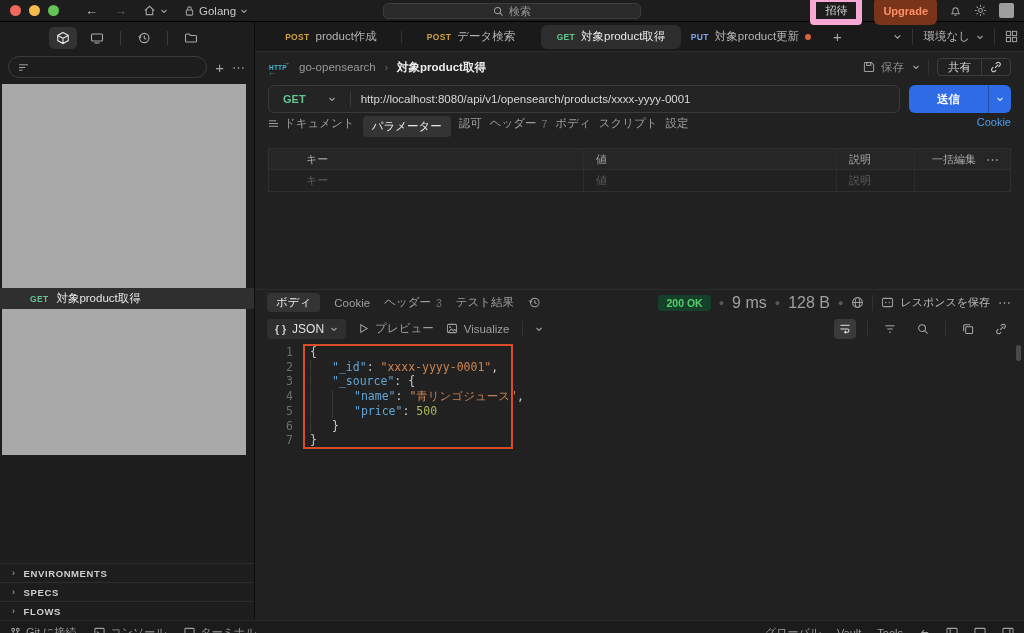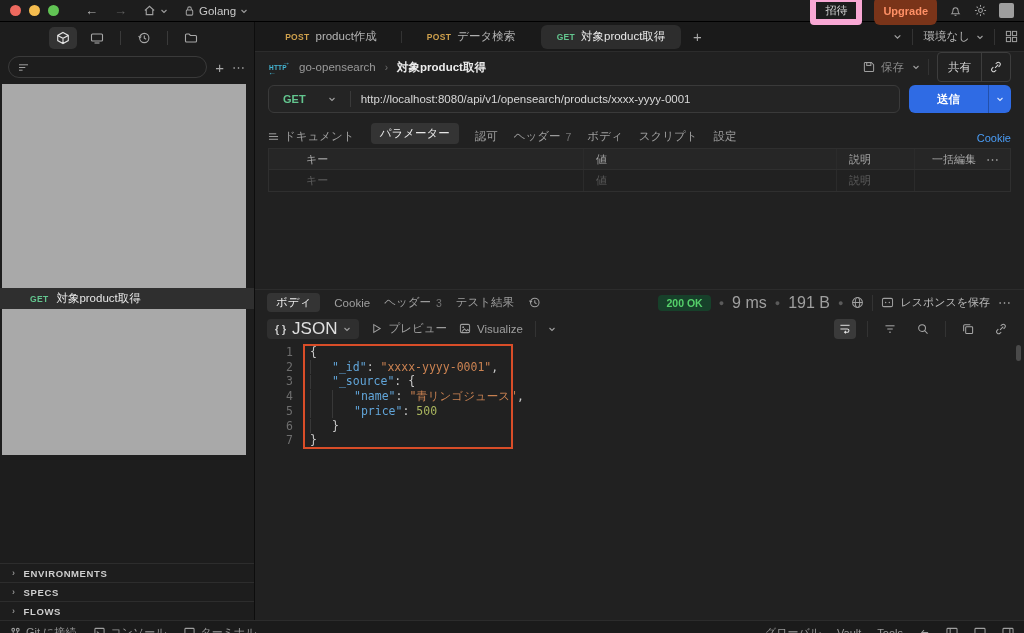--- a/index.html
+++ b/index.html
@@ -78,35 +78,35 @@
   .breadcrumb { height:30px; display:flex; align-items:center; padding:0 13px; gap:9px; }
   .http-ico { position:relative; width:22px; height:14px; }
   .http-ico .t { position:absolute; left:1px; top:4px; font-size:6.5px; font-weight:bold; color:#45b6d4; letter-spacing:.2px; }
   .http-ico .a1 { position:absolute; right:0; top:-2px; color:#45b6d4; font-size:8px; }
   .http-ico .a2 { position:absolute; left:0; bottom:-3px; color:#45b6d4; font-size:8px; }
   .bc-col { color:#9a9a9a; }
   .bc-sep { color:#6f6f6f; font-size:10px; }
   .bc-req { color:#ececec; font-weight:bold; }
   .bc-right { margin-left:auto; display:flex; align-items:center; gap:8px; }
   .save-grp { display:flex; align-items:center; gap:6px; color:#8a8a8a; }
-  .share-btn { height:30px; border:1px solid #3d3d3d; border-radius:4px; display:flex; align-items:center; }
+  .share-btn { height:18px; border:1px solid #3d3d3d; border-radius:4px; display:flex; align-items:center; }
   .share-btn .seg { padding:0 10px; display:flex; align-items:center; color:#d6d6d6; font-size:11.5px; height:100%; }
   .share-btn .seg + .seg { border-left:1px solid #3d3d3d; padding:0 8px; }
 
   .urlrow { height:34px; display:flex; align-items:center; padding:0 13px; gap:9px; }
   .urlbox { flex:1; height:28px; border:1px solid #3a3a3a; background:#242424; border-radius:6px; display:flex; align-items:center; }
   .urlbox .meth { display:flex; align-items:center; gap:22px; padding:0 14px; font-weight:bold; font-size:11px; }
   .urlbox .div { width:1px; height:16px; background:#3a3a3a; margin-right:10px; }
   .urlbox input { flex:1; background:transparent; border:none; outline:none; color:#d8d8d8; font-size:11.5px;
     font-family:"Liberation Sans",sans-serif; }
   .sendbtn { height:28px; border-radius:6px; background:var(--send-blue); color:#fff; display:flex; align-items:center; }
   .sendbtn .txt { padding:0 28px; font-size:11.5px; font-weight:bold; }
   .sendbtn .chev { padding:0 7px; border-left:1px solid rgba(0,0,0,.25); height:100%; display:flex; align-items:center; color:#dbe6ff; }
 
-  .reqtabs { height:28px; display:flex; align-items:flex-end; padding:0 13px; gap:16px; color:#9f9f9f; }
+  .reqtabs { height:28px; display:flex; align-items:flex-start; padding:0 13px; gap:8px; color:#9f9f9f; }
   .reqtab { display:flex; align-items:center; gap:5px; white-space:nowrap; }
   .reqtab.active { background:#343434; border-radius:4px; padding:3px 9px; color:#ececec; }
   .cnt { color:#737373; font-size:10.5px; }
   .cookie-link { margin-left:auto; color:var(--link-blue); font-size:11px; }
 
   .params { padding:4px 13px 0 13px; }
   .params-title { color:#bdbdbd; font-size:11px; margin:6px 0 8px 2px; }
   .ptable { border:1px solid #2f2f2f; }
   .prow { display:grid; grid-template-columns:314px 253px 1fr 96px; height:21px; align-items:center; }
   .prow.head { background:#262626; color:#a8a8a8; font-size:11px; border-bottom:1px solid #2f2f2f; }
@@ -125,21 +125,21 @@
   .resp-right { margin-left:auto; display:flex; align-items:center; gap:8px; }
   .status-badge { background:var(--status-bg); color:var(--status-text); font-size:10.5px; font-weight:bold;
     border-radius:4px; padding:2px 8px; }
   .sep-dot { color:#5a5a5a; font-size:9px; }
   .meta { color:#9f9f9f; font-size:16px; }
   .resp-save { display:flex; align-items:center; gap:6px; color:#bdbdbd; font-size:11px; }
 
   .resp-toolbar { height:27px; display:flex; align-items:center; padding:0 12px; gap:12px; color:#9f9f9f; }
   .fmt-group { background:#2f2f2f; border-radius:4px; height:20px; display:flex; align-items:center; gap:6px; padding:0 8px; }
   .braces { color:#cfcfcf; font-size:10.5px; font-weight:bold; }
-  .fmt-group .fmt { color:#e0e0e0; font-size:17px; }
+  .fmt-group .fmt { color:#e0e0e0; font-size:12px; }
   .tool { display:flex; align-items:center; gap:6px; font-size:11.5px; }
   .tb-icons { margin-left:auto; display:flex; align-items:center; gap:11px; }
   .icobtn { width:22px; height:20px; display:flex; align-items:center; justify-content:center; border-radius:4px; color:#a8a8a8; }
   .icobtn.active { background:#3a3a3a; color:#e0e0e0; }
 
   .codearea { flex:1; position:relative; padding-top:3px; font-family:"DejaVu Sans Mono",monospace;
     font-size:11.5px; line-height:14.7px; overflow:hidden; }
   .cl { display:flex; }
   .gut { width:38px; text-align:right; color:#6e6e6e; flex:none; user-select:none; }
   .ctext { margin-left:17px; white-space:pre; color:#c9c9c9; }
@@ -189,20 +189,29 @@
           <path d="M4 5.5 V4 a2 2 0 0 1 4 0 V5.5" fill="none" stroke="currentColor" stroke-width="1.1"></path>
         </svg>
     </span>
     <span>Golang</span>
     <span class="ico">
       <svg width="8" height="8" viewBox="0 0 8 8">
           <polyline points="1.5,3 4,5.5 6.5,3" fill="none" stroke="currentColor" stroke-width="1.1"></polyline>
         </svg>
     </span>
   </span>
+  <div class="searchbox">
+    <span class="ico">
+      <svg width="11" height="11" viewBox="0 0 12 12">
+          <circle cx="5" cy="5" r="3.4" fill="none" stroke="currentColor" stroke-width="1.1"></circle>
+          <line x1="7.6" y1="7.6" x2="10.4" y2="10.4" stroke="currentColor" stroke-width="1.1"></line>
+        </svg>
+    </span>
+    <span>検索</span>
+  </div>
   <div class="tb-right">
     <span class="btn-invite">招待</span>
     <span class="btn-upgrade">Upgrade</span>
     <span class="ico">
       <svg width="13" height="13" viewBox="0 0 14 14">
           <path d="M3 10.5 h8 c-1.1-1.2-1.3-2.1-1.3-3.7 a2.7 2.7 0 0 0 -5.4 0 C4.3 8.4 4.1 9.3 3 10.5 z" fill="none" stroke="currentColor" stroke-width="1.1"></path>
           <line x1="6" y1="12.2" x2="8" y2="12.2" stroke="currentColor" stroke-width="1.1"></line>
         </svg>
     </span>
     <span class="ico">
@@ -297,20 +306,25 @@
         <span class="lbl">product作成</span>
       </div>
       <div class="rtab">
         <span class="method m-post">POST</span>
         <span class="lbl">データ検索</span>
       </div>
       <div class="rtab active">
         <span class="method m-get">GET</span>
         <span class="lbl">対象product取得</span>
       </div>
+      <div class="rtab">
+        <span class="method m-put">PUT</span>
+        <span class="lbl">対象product更新</span>
+        <span class="dirty-dot"></span>
+      </div>
       <span class="plus" style="margin-left:12px">+</span>
       <div class="strip-right">
         <span class="ico">
           <svg width="9" height="9" viewBox="0 0 8 8">
               <polyline points="1.5,3 4,5.5 6.5,3" fill="none" stroke="currentColor" stroke-width="1.1"></polyline>
             </svg>
         </span>
         <span class="vline"></span>
         <span class="env-sel">
           <span>環境なし</span>
@@ -466,21 +480,21 @@
               <circle cx="7.3" cy="7" r="4.6" fill="none" stroke="currentColor" stroke-width="1.1"></circle>
               <polyline points="7.3,4.6 7.3,7.2 9.2,8.3" fill="none" stroke="currentColor" stroke-width="1.1"></polyline>
               <polyline points="1.6,5 2.8,6.6 4.4,5.6" fill="none" stroke="currentColor" stroke-width="1.1"></polyline>
             </svg>
         </span>
         <div class="resp-right">
           <span class="status-badge">200 OK</span>
           <span class="sep-dot">●</span>
           <span class="meta">9 ms</span>
           <span class="sep-dot">●</span>
-          <span class="meta">191 B</span>
+          <span class="meta">128 B</span>
           <span class="sep-dot">●</span>
           <span class="ico">
             <svg width="13" height="13" viewBox="0 0 14 14">
                 <circle cx="7" cy="7" r="5.3" fill="none" stroke="currentColor" stroke-width="1.1"></circle>
                 <ellipse cx="7" cy="7" rx="2.4" ry="5.3" fill="none" stroke="currentColor" stroke-width="1.1"></ellipse>
                 <line x1="1.7" y1="7" x2="12.3" y2="7" stroke="currentColor" stroke-width="1.1"></line>
               </svg>
           </span>
           <span class="vline"></span>
           <span class="resp-save">

